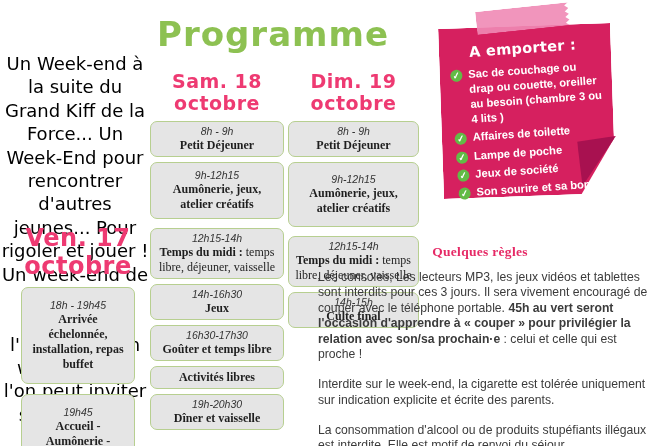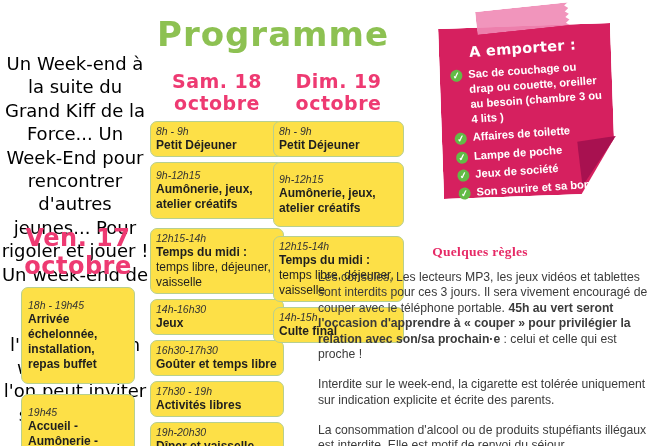--- a/index.html
+++ b/index.html
@@ -17,35 +17,35 @@
   }
 
   .intro {
     position:absolute; left:0px; top:52px; width:150px; text-align:center;
     font-size:18px; line-height:1.3; color:#000000; font-weight:500;
   }
 
   .col { position:absolute; }
   .col-ven { left:8px;  top:224px; width:140px; }
   .col-sam { left:150px; top:70px; width:134px; }
-  .col-dim { left:273px; top:70px; width:131px; }
+  .col-dim { left:288px; top:70px; width:131px; }
 
   .day-title {
     color:#ee3a72; font-size:19px; font-weight:700; text-align:center;
     letter-spacing:0.5px; margin:0 0 7px 0;
   }
   .col-ven .day-title { font-size:24px; }
 
   .sbox {
-    background:#fde047; border:1px solid #b7cf90; border-radius:7px;
-    padding:3px 5px; margin-bottom:5px; 
+    background:#e5e5e5; border:1px solid #b7cf90; border-radius:7px;
+    padding:3px 5px; margin-bottom:5px; text-align:center;
   }
   .col-ven .sbox { margin-left:13px; margin-right:13px; padding:11px 6px; margin-bottom:10px; }
   .sbox .time { font-style:italic; font-size:10.5px; color:#333; margin-bottom:1px; }
-  .sbox .act  { font-size:12px; font-weight:bold; color:#1f1f1f; line-height:1.25; }
+  .sbox .act  { font-size:12px; font-weight:bold; color:#1f1f1f; line-height:1.25;font-family:Liberation Serif, serif; }
   .sbox .act .rest { font-weight:normal; }
   .pad-lg { padding-top:10px; padding-bottom:10px; }
   .pad-md { padding-top:6px; padding-bottom:6px; }
   .gap-before { margin-top:9px; }
 
   
   .note {
     position:absolute; left:441px; top:26px; width:172px; height:170px;
     transform:rotate(-2deg);
   }
@@ -123,21 +123,20 @@
     </div>
     <div class="sbox">
       <div class="time">14h-16h30</div>
       <div class="act"><span>Jeux</span><span class="rest"></span></div>
     </div>
     <div class="sbox">
       <div class="time">16h30-17h30</div>
       <div class="act"><span>Goûter et temps libre</span><span class="rest"></span></div>
     </div>
     <div class="sbox">
-      <div class="time">17h30 - 19h</div>
       <div class="act"><span>Activités libres</span><span class="rest"></span></div>
     </div>
     <div class="sbox">
       <div class="time">19h-20h30</div>
       <div class="act"><span>Dîner et vaisselle</span><span class="rest"></span></div>
     </div>
 
   </div>
 
   <div class="col col-dim">

